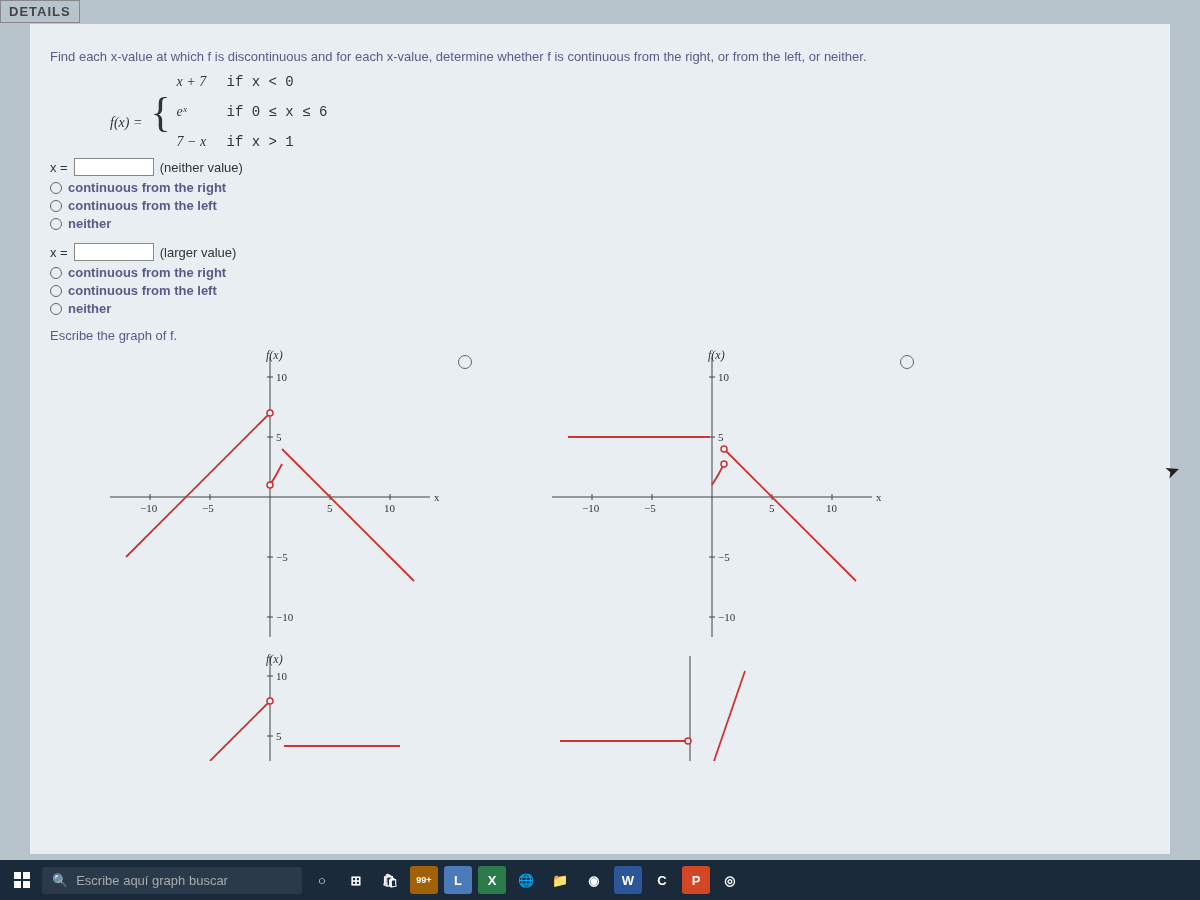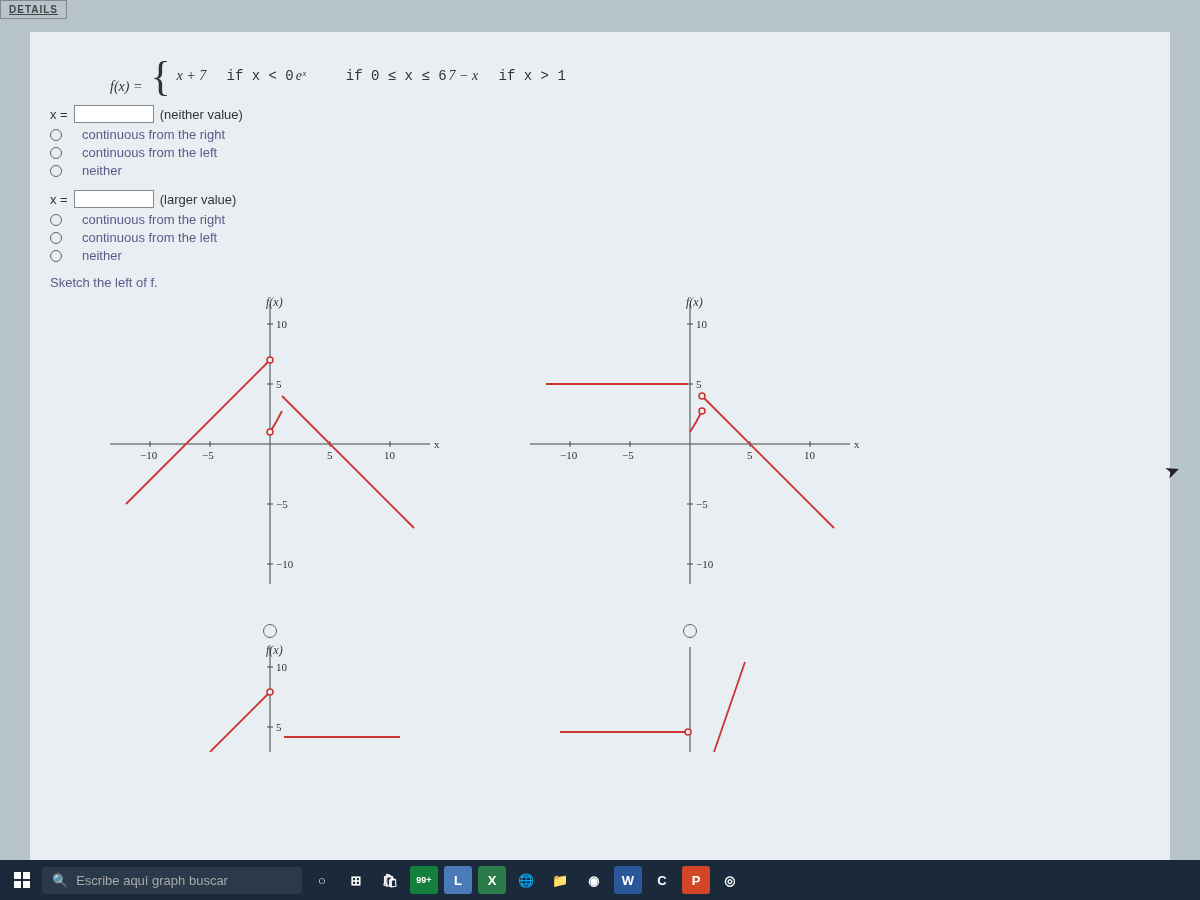--- a/index.html
+++ b/index.html
@@ -16,26 +16,25 @@
       margin: 0 30px;
       padding: 15px 20px;
       height: 830px;
       overflow: hidden;
       font-size: 13px;
       color: #333;
     }
     .top-tabs {
       display: flex;
       gap: 10px;
-      margin-bottom: 13px;
-      font-size: 10px;
+      margin-bottom: 1px;
+      font-size: 13px;
       font-weight: bold;
       color: #444;
       letter-spacing: 1px;
-      text-decoration: underline;
     }
     .top-tabs span { padding: 3px 8px; border: 1px solid #888; }
     .question-text {
       color: #5a5a8a;
       margin: 10px 0 10px 0;
       font-size: 13px;
     }
     .piecewise {
       display: flex;
       align-items: center;
@@ -44,43 +43,43 @@
       font-style: italic;
       font-size: 14px;
     }
     .piecewise-label { margin-right: 8px; margin-top: 22px; }
     .brace {
       font-size: 42px;
       line-height: 42px;
       font-style: normal;
       margin-right: 6px;
     }
-    .piecewise-body { display: flex; flex-direction: row; gap: 2px; }
+    .piecewise-body { display: flex; flex-direction: column; gap: 14px; }
     .piece-row { display: flex; }
     .piece-expr { width: 50px; }
     .piece-cond { font-style: normal; font-family: Liberation Mono, monospace; }
     .answer-block { margin: 8px 0 12px 0; }
     .answer-line { display: flex; align-items: center; gap: 6px; margin-bottom: 4px; }
     .text-input {
       width: 80px;
       height: 18px;
       border: 1px solid #888;
       background: #fff;
     }
-    .radio-row { display: flex; align-items: center; gap: 20px; margin: 3px 0 3px 0; color: #5a5a8a; }
+    .radio-row { display: flex; align-items: center; gap: 6px; margin: 3px 0 3px 0; color: #5a5a8a; font-weight: bold; }
     .radio-circle {
       width: 12px; height: 12px; border: 1px solid #666; border-radius: 50%; display: inline-block;
     }
     .sketch-label { color: #5a5a8a; margin: 8px 0 4px 0; }
     .graphs-row {
       display: flex;
       gap: 60px;
       margin-left: 40px;
     }
-    .graph-cell { display: flex; flex-direction: column; align-items: center; gap: 22px; }
+    .graph-cell { display: flex; flex-direction: row; align-items: flex-start; gap: 8px; }
     .graph-radio { width: 14px; height: 14px; border: 1px solid #666; border-radius: 50%; margin-top: 8px; }
     svg.graph { background: transparent; }
     .axis { stroke: #444; stroke-width: 1; }
     .tick { stroke: #444; stroke-width: 1; }
     .plot-line { stroke: #c33; stroke-width: 1.8; fill: none; }
     .axis-label { font-family: 'Times New Roman', serif; font-size: 11px; fill: #333; }
     .fx-label { font-family: 'Times New Roman', serif; font-style: italic; font-size: 12px; fill: #333; }
     .open-pt { fill: #e8eef1; stroke: #c33; stroke-width: 1.5; }
     .taskbar {
       position: absolute;
@@ -126,20 +125,21 @@
   </style>
 </head>
 <body>
 
 <div class="top-tabs">
   <span>DETAILS</span>
 </div>
 
 <div class="page-container">
 
+  <div class="question-text">Find each x-value at which f is discontinuous and for each x-value, determine whether f is continuous from the right, or from the left, or neither.</div>
 
   <div class="piecewise">
     <span class="piecewise-label">f(x) =</span>
     <span class="brace">{</span>
     <div class="piecewise-body">
       <div class="piece-row">
           <span class="piece-expr">x + 7</span>
           <span class="piece-cond">if x &lt; 0</span>
         </div>
       <div class="piece-row">
@@ -186,21 +186,21 @@
     <div class="radio-row">
         <span class="radio-circle"></span>
         <span>continuous from the left</span>
       </div>
     <div class="radio-row">
         <span class="radio-circle"></span>
         <span>neither</span>
       </div>
   </div>
 
-  <div class="sketch-label">Sketch the left of f.</div>
+  <div class="sketch-label">Escribe the graph of f.</div>
 
   <div class="graphs-row">
 
     <div class="graph-cell">
       <svg class="graph" width="360" height="300" viewBox="0 0 360 300">
 
         <line class="axis" x1="20" y1="150" x2="340" y2="150"></line>
         <line class="axis" x1="180" y1="10" x2="180" y2="290"></line>
         <text class="fx-label" x="176" y="12">f(x)</text>
         <text class="axis-label" x="344" y="154">x</text>
@@ -311,21 +311,21 @@
         <rect x="9" y="9" width="7" height="7" fill="#fff"></rect>
       </svg>
   </div>
   <div class="search-box">
     <span>🔍</span>
     <span>Escribe aquí graph buscar</span>
   </div>
   <div class="tb-icon">○</div>
   <div class="tb-icon">⊞</div>
   <div class="tb-icon">🛍</div>
-  <div class="tb-icon" style="background:#15803d;border-radius:3px;font-size:9px;">99+</div>
+  <div class="tb-icon" style="background:#a16207;border-radius:3px;font-size:9px;">99+</div>
   <div class="tb-icon" style="background:#4a7ab8;border-radius:3px;">L</div>
   <div class="tb-icon" style="background:#2a7a4a;border-radius:3px;">X</div>
   <div class="tb-icon">🌐</div>
   <div class="tb-icon">📁</div>
   <div class="tb-icon">◉</div>
   <div class="tb-icon" style="background:#2b579a;border-radius:3px;">W</div>
   <div class="tb-icon">C</div>
   <div class="tb-icon" style="background:#d24726;border-radius:3px;">P</div>
   <div class="tb-icon">◎</div>
 </div>

